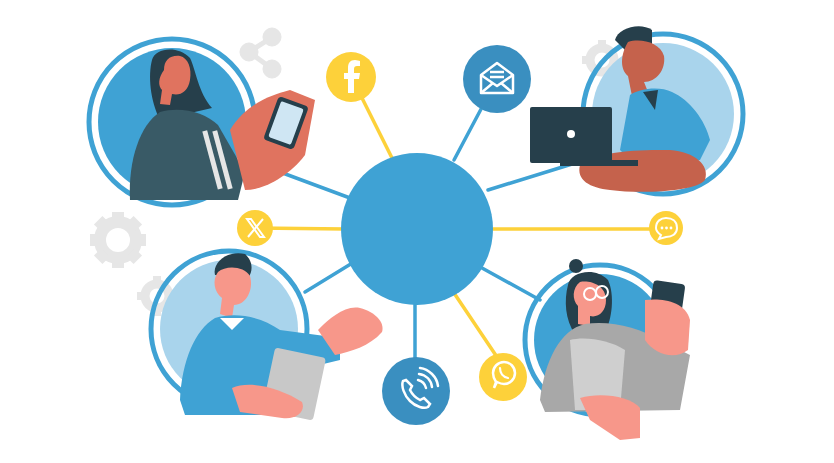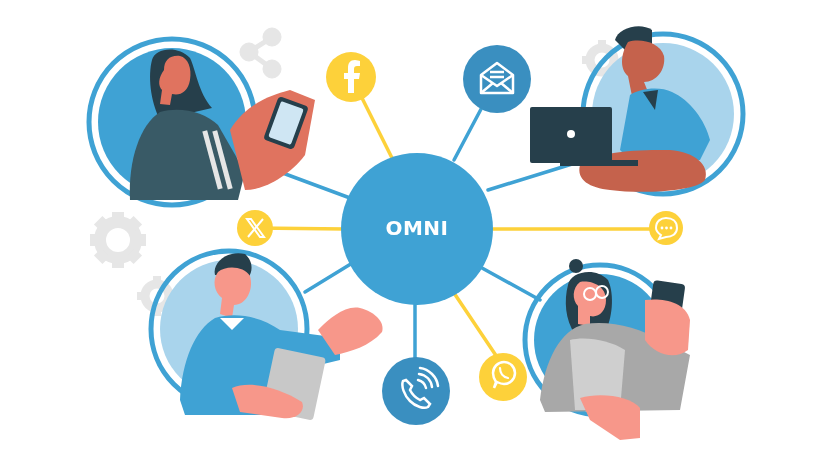--- a/index.html
+++ b/index.html
@@ -165,14 +165,13 @@
     <path d="M540 400 C545 360 560 330 585 324 C610 320 640 328 660 340 L690 355 L680 410 L545 412 Z" fill="#a8a8a8"></path>
     <path d="M570 340 C585 336 610 340 625 350 L620 410 L575 410 Z" fill="#cfcfcf"></path>
     <rect x="650" y="282" width="32" height="52" rx="4" fill="#263f4b" transform="rotate(8 666 308)"></rect>
     <path d="M645 300 C660 298 685 300 690 320 L688 350 C675 360 655 355 645 340 Z" fill="#f7978a"></path>
     <path d="M580 398 C600 392 630 396 640 408 L640 438 L620 440 L590 420 Z" fill="#f7978a"></path>
   </g>
 
 </svg>
 
 <div class="hub-label">
-  <span>OMNI</span>
 </div>
 
 </body></html>

